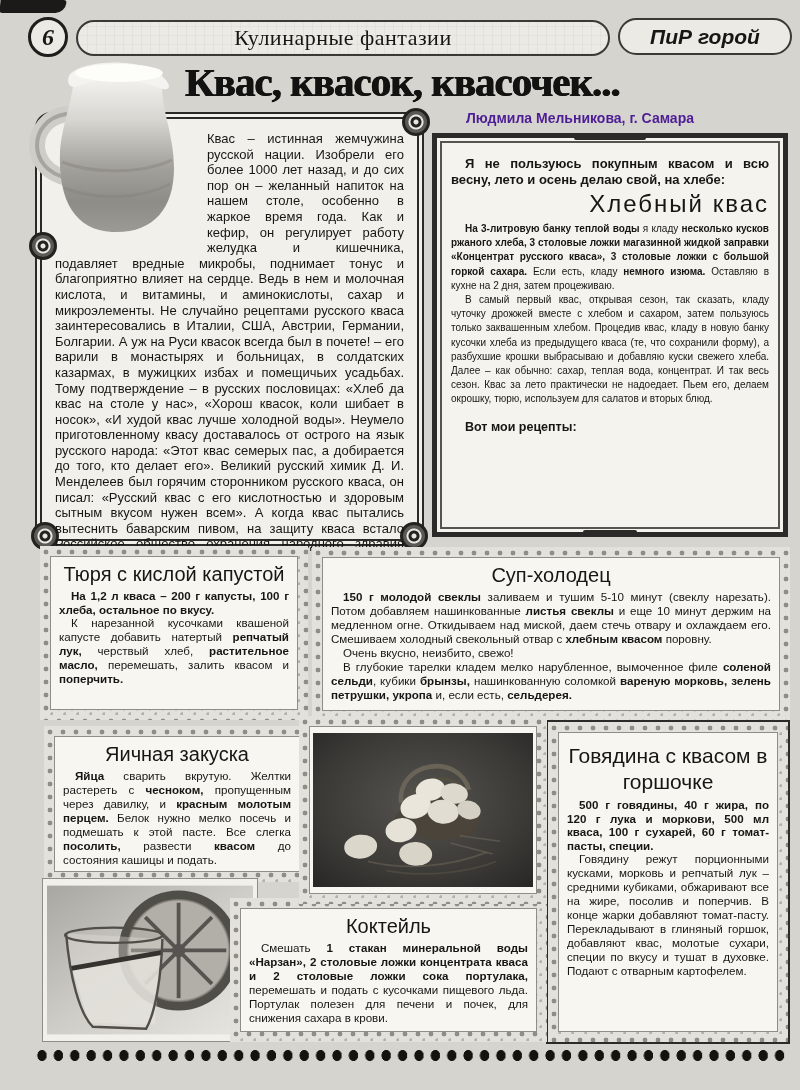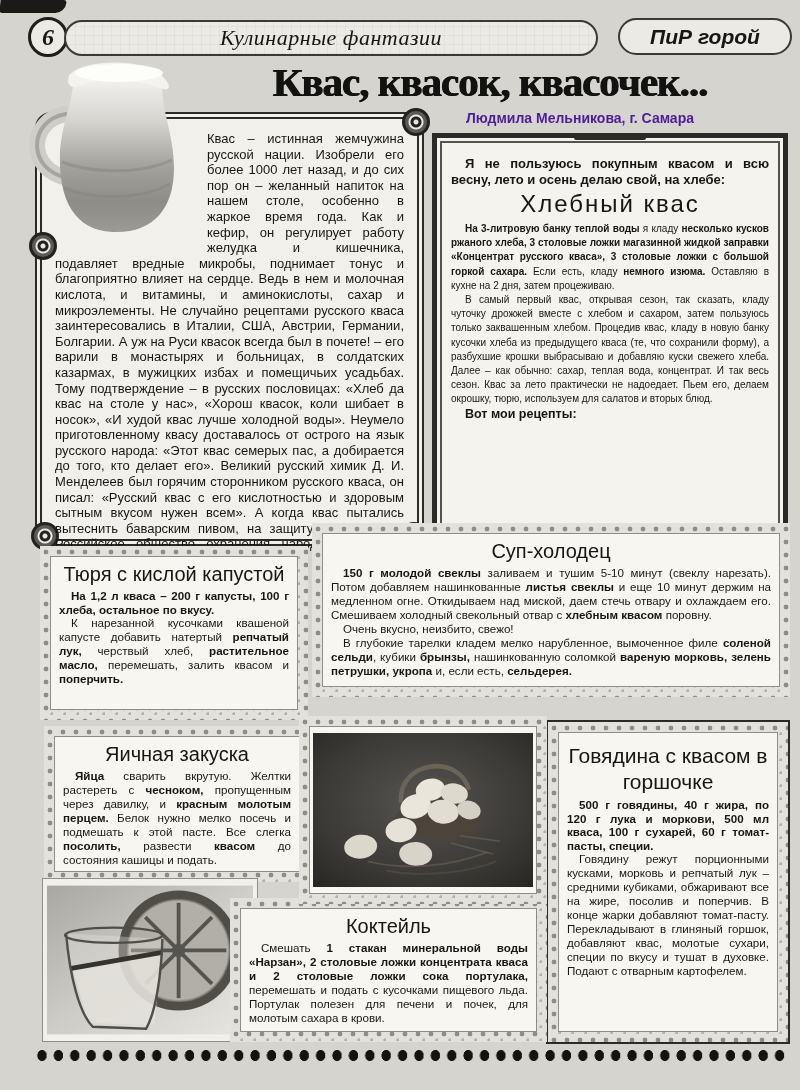--- a/index.html
+++ b/index.html
@@ -8,28 +8,28 @@
   .b{font-weight:bold;}
   
   .blot{position:absolute;left:0;top:0;width:66px;height:13px;background:#1b1a18;
         border-radius:0 3px 10px 3px;transform:skewX(-6deg);}
   
   .pagenum{position:absolute;left:28px;top:17px;width:34px;height:34px;border:3px solid #1e1d1b;
         border-radius:50%;background:#eceae5;display:flex;align-items:center;justify-content:center;
         font-family:"Liberation Serif",serif;font-weight:bold;font-style:italic;font-size:24px;}
   .pill{position:absolute;border:2px solid #3a3936;border-radius:22px;background:#eceae5;
         display:flex;align-items:center;justify-content:center;}
-  .pill.section{left:64px;top:20px;width:530px;height:32px;font-family:"Liberation Serif",serif;
+  .pill.section{left:76px;top:20px;width:530px;height:32px;font-family:"Liberation Serif",serif;
         font-size:22px;letter-spacing:.5px;
         background-image:repeating-linear-gradient(90deg,rgba(0,0,0,.035) 0 1px,transparent 1px 9px),
-                         repeating-linear-gradient(0deg,rgba(0,0,0,.035) 0 1px,transparent 1px 9px);font-style:italic;}
+                         repeating-linear-gradient(0deg,rgba(0,0,0,.035) 0 1px,transparent 1px 9px);}
   .pill.brand{left:618px;top:18px;width:170px;height:33px;font-weight:bold;font-style:italic;
         font-size:21px;border-width:2.5px;}
   
-  .title{position:absolute;left:185px;top:58px;width:610px;text-align:center;
+  .title{position:absolute;left:185px;top:58px;width:610px;text-align:left;
         font-family:"Liberation Serif","DejaVu Serif",serif;font-weight:bold;font-size:41px;
         letter-spacing:-1px;color:#121210;text-shadow:.6px 0 #121210,-.4px 0 #121210;}
   .byline{position:absolute;left:440px;top:110px;width:280px;text-align:center;
         font-weight:bold;font-size:14px;color:#4c1d95;}
   
   .frameL{position:absolute;left:35px;top:112px;width:385px;height:430px;border:2px solid #2b2a28;
         border-radius:16px;background:#f2f0eb;
         box-shadow:inset 0 0 0 3px #f2f0eb,inset 0 0 0 5px #2b2a28;}
   .frameL .inner{position:absolute;inset:9px;padding:8px 9px;text-align:justify;
         font-size:13px;line-height:15.6px;}
@@ -38,23 +38,23 @@
         background:radial-gradient(circle,#e9e7e2 0 2px,#23221f 3px 5px,#e9e7e2 6px 7px,#5a5955 8px);}
   
   .frameR{position:absolute;left:432px;top:133px;width:356px;height:404px;background:#f5f3ee;
         border:5px solid #2b2a28;box-shadow:inset 0 0 0 3px #f5f3ee,inset 0 0 0 5px #56544f;
         box-sizing:border-box;padding:18px 14px 14px;overflow:hidden;}
   .crest{position:absolute;left:50%;transform:translateX(-50%);width:72px;height:13px;background:#2b2a28;
         border-radius:2px;background-image:radial-gradient(circle 3px at 12px 6px,#d9d7d2 3px,transparent 3.5px),
         radial-gradient(circle 3px at 60px 6px,#d9d7d2 3px,transparent 3.5px);}
   .crest.topc{top:-11px;} .crest.botc{bottom:-11px;width:54px;}
   .frameR .lead{font-weight:bold;font-size:13px;line-height:16px;margin:0 0 2px;}
-  .frameR h2{margin:2px 0 4px;text-align:center;font-weight:normal;font-size:24px;letter-spacing:2px;}
+  .frameR h2{margin:2px 0 4px;text-align:right;font-weight:normal;font-size:24px;letter-spacing:2px;}
   .frameR p{margin:0;text-align:justify;font-size:10px;line-height:14.2px;text-indent:14px;}
-  .frameR .footer{font-weight:bold;text-indent:14px;font-size:12.5px;margin-top:0;}
+  .frameR .footer{font-weight:bold;text-indent:14px;font-size:12.5px;margin-top:13px;}
   
   .lace{position:absolute;box-sizing:border-box;padding:10px;background-color:#e3e1db;
         background-image:radial-gradient(circle at 6px 6px,#8f8d87 2.1px,transparent 2.7px),
                          radial-gradient(circle at 12px 12px,#b3b1ab 1.4px,transparent 2px);
         background-size:13px 13px;}
   .lace>.inner{box-sizing:border-box;width:100%;height:100%;background:#f8f6f1;
         border:1px solid #8f8d87;padding:4px 8px;overflow:hidden;}
   .rtitle{text-align:center;font-weight:normal;font-size:20px;margin:2px 0 3px;line-height:23px;}
   .ingr{font-weight:bold;font-size:11.6px;line-height:13.6px;margin:0;text-indent:12px;text-align:justify;}
   .body{font-size:11.6px;line-height:14px;margin:0;text-indent:12px;text-align:justify;}
@@ -132,21 +132,21 @@
   </div>
 
   <div class="lace" style="left:40px;top:546px;width:268px;height:174px;">
     <div class="inner">
       <div class="rtitle">Тюря с кислой капустой</div>
       <p class="ingr">На 1,2 л кваса – 200 г капусты, 100 г хлеба, остальное по вкусу.</p>
       <p class="body"><span>К нарезанной кусочками квашеной капусте добавить натертый </span><span class="b">репчатый лук,</span><span> черствый хлеб, </span><span class="b">растительное масло,</span><span> перемешать, залить квасом и </span><span class="b">поперчить.</span></p>
     </div>
   </div>
 
-  <div class="lace" style="left:312px;top:523px;width:478px;height:174px;">
+  <div class="lace" style="left:312px;top:547px;width:478px;height:174px;">
     <div class="inner">
       <div class="rtitle">Суп-холодец</div>
       <p class="body"><span class="b">150 г молодой свеклы</span><span> заливаем и тушим 5-10 минут (свеклу нарезать). Потом добавляем нашинкованные </span><span class="b">листья свеклы</span><span> и еще 10 минут держим на медленном огне. Откидываем над миской, даем стечь отвару и охлаждаем его. Смешиваем холодный свекольный отвар с </span><span class="b">хлебным квасом</span><span> поровну.</span></p>
       <p class="body">Очень вкусно, неизбито, свежо!</p>
       <p class="body"><span>В глубокие тарелки кладем мелко нарубленное, вымоченное филе </span><span class="b">соленой сельди</span><span>, кубики </span><span class="b">брынзы,</span><span> нашинкованную соломкой </span><span class="b">вареную морковь, зелень петрушки, укропа</span><span> и, если есть, </span><span class="b">сельдерея.</span></p>
     </div>
   </div>
 
   <div class="lace" style="left:44px;top:726px;width:266px;height:156px;">
     <div class="inner">
@@ -216,19 +216,19 @@
       <path d="M26 86 L119 70 L113 146 L44 144 Z" fill="#e3e1da" opacity="0.85"></path>
       <path d="M24 87 L121 70" stroke="#35332f" stroke-width="5"></path>
       <path d="M20 50 C24 96 34 134 48 148 L104 150 C114 132 120 94 121 56" fill="none" stroke="#504e49" stroke-width="2.5"></path>
       <ellipse cx="70" cy="52" rx="51" ry="8" fill="none" stroke="#504e49" stroke-width="2.5"></ellipse>
     </svg>
   </div>
 
   <div class="lace" style="left:230px;top:898px;width:317px;height:144px;">
     <div class="inner">
       <div class="rtitle">Коктейль</div>
-      <p class="body"><span>Смешать </span><span class="b">1 стакан минеральной воды «Нарзан», 2 столовые ложки концентрата кваса и 2 столовые ложки сока портулака,</span><span> перемешать и подать с кусочками пищевого льда. Портулак полезен для печени и почек, для молотым сахара в крови.</span></p>
+      <p class="body"><span>Смешать </span><span class="b">1 стакан минеральной воды «Нарзан», 2 столовые ложки концентрата кваса и 2 столовые ложки сока портулака,</span><span> перемешать и подать с кусочками пищевого льда. Портулак полезен для печени и почек, для снижения сахара в крови.</span></p>
     </div>
   </div>
 
   <div class="dots"></div>
 
 </div>
 
 </body></html>

